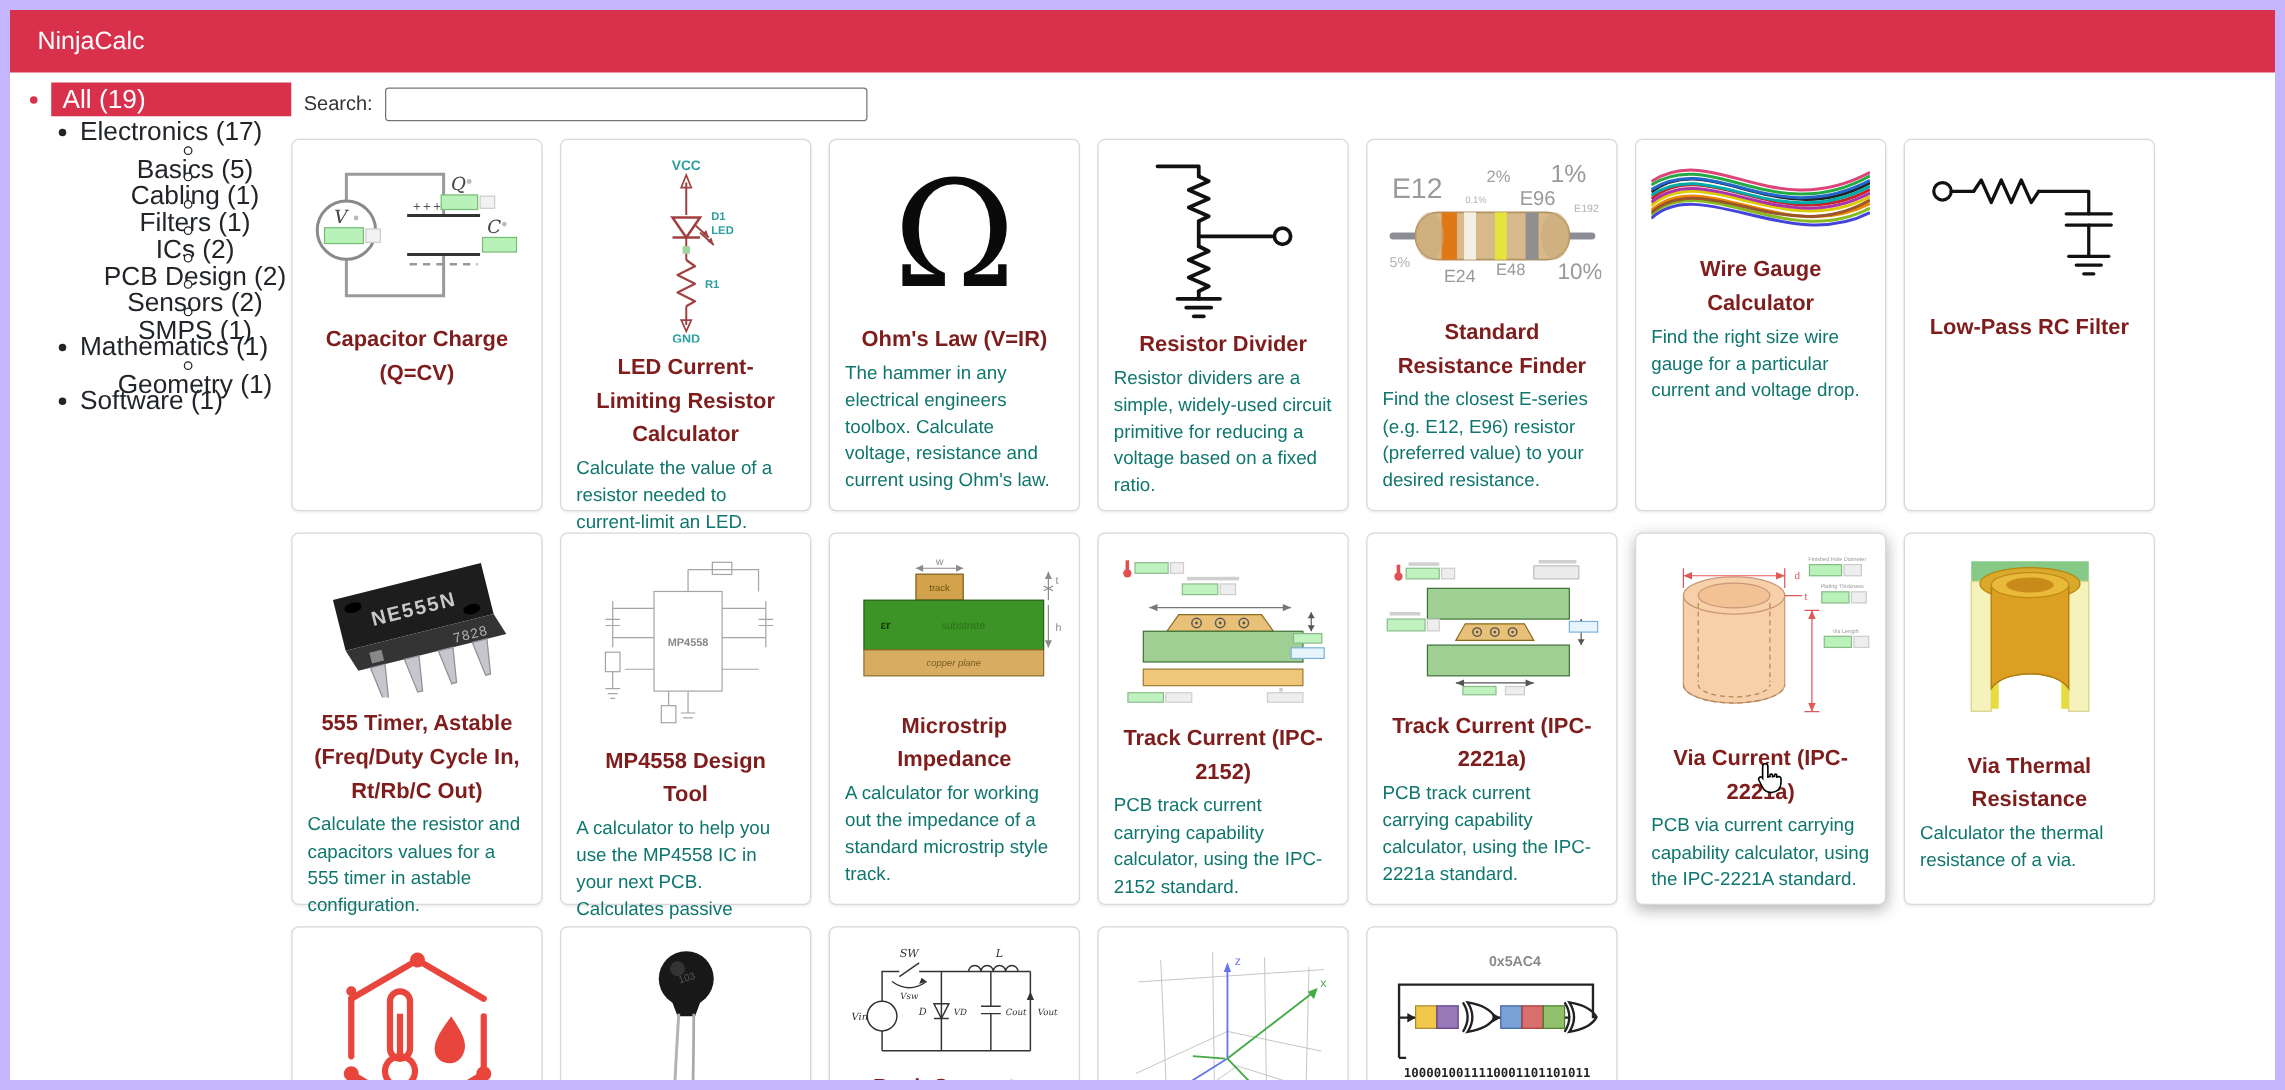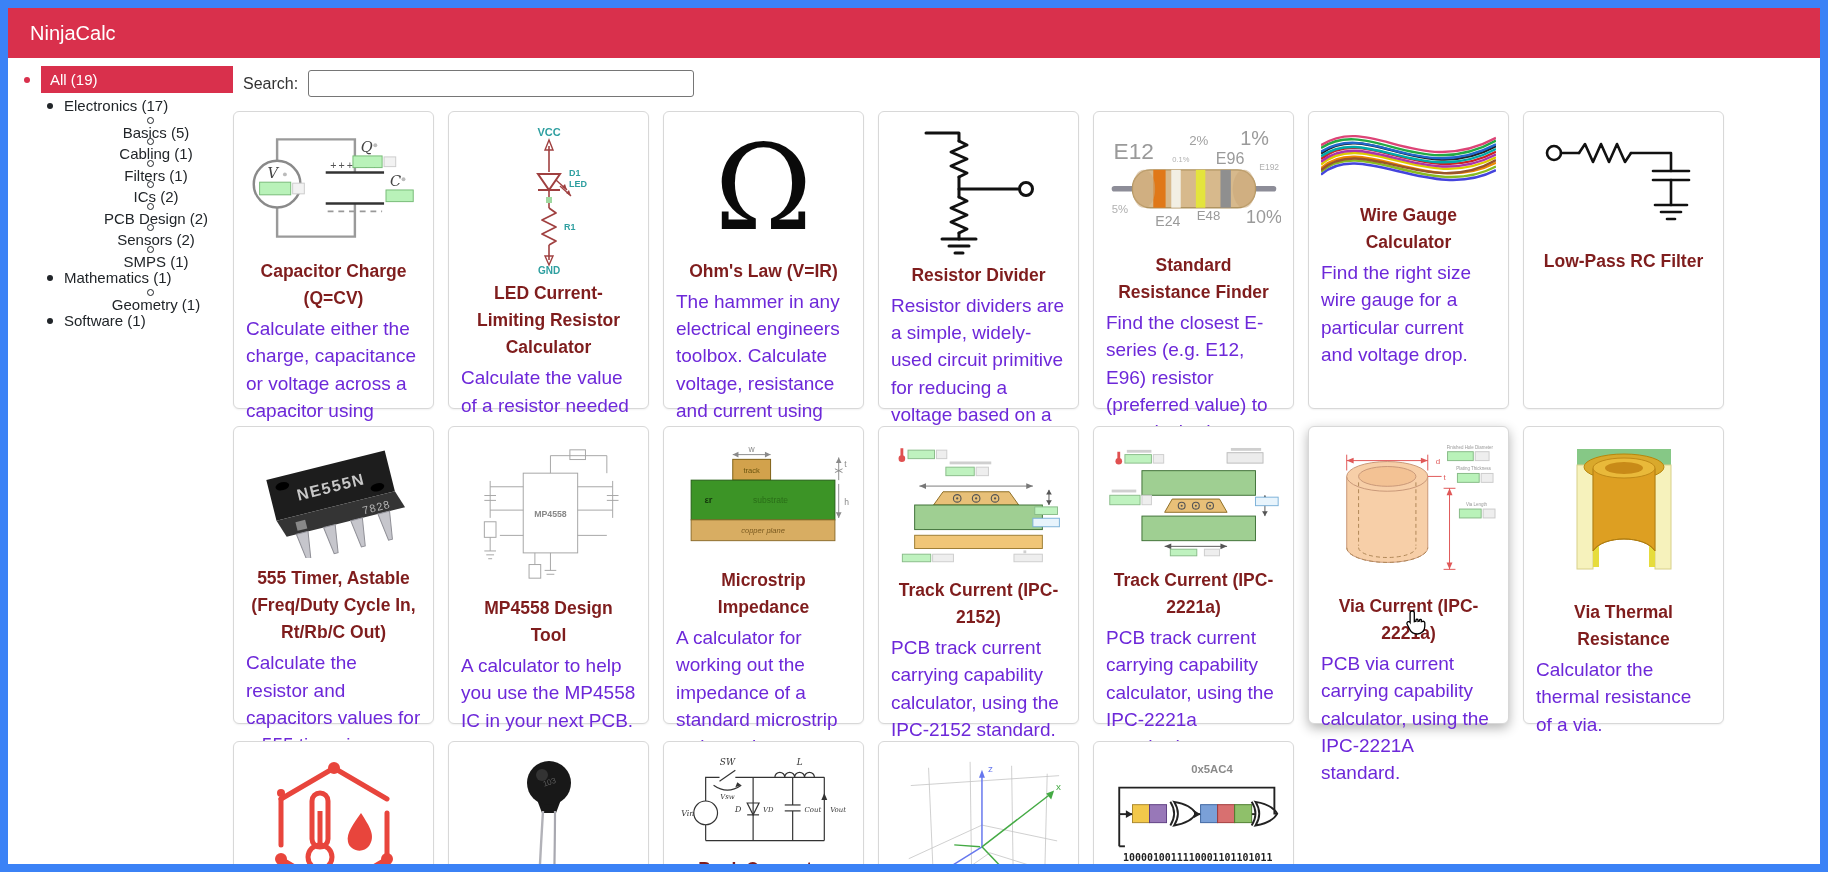--- a/index.html
+++ b/index.html
@@ -1,21 +1,21 @@
 <!DOCTYPE html>
 <html><head>
 <meta charset="utf-8">
 <style>
   html,body{margin:0;padding:0;background:#fff;}
-  .screen{position:relative;width:1828px;height:872px;box-sizing:border-box;border:8px solid #3b82f6;
+  .screen{position:relative;width:1828px;height:872px;box-sizing:border-box;border:8px solid #c4b5fd;
           background:#fff;overflow:hidden;font-family:"Liberation Sans",sans-serif;color:#212529;}
   .header{height:50px;background:#d9304c;display:flex;align-items:center;padding-left:22px;}
   .header .brand{color:#fff;font-size:20px;}
   
-  .sidebar{position:absolute;left:10px;top:58px;width:215px;font-size:15px;}
+  .sidebar{position:absolute;left:10px;top:58px;width:215px;font-size:21px;}
   .side-item{display:flex;align-items:center;height:21.5px;}
   .side-item .bullet{width:6px;height:6px;border-radius:50%;background:#212529;flex:0 0 6px;margin-right:11px;}
   .side-item.lvl1{height:27px;margin-bottom:2px;}
   .side-item.lvl1 .bullet{background:#d9304c;margin-left:6px;}
   .side-item.lvl1 .lbl{background:#d9304c;color:#fff;flex:1;height:27px;line-height:27px;padding-left:9px;}
   .side-item.lvl2{padding-left:29px;}
   .side-item.lvl3{padding-left:61px;flex-direction:column;}
   .side-item.lvl3 .bullet{background:#fff;border:1.5px solid #212529;width:5px;height:5px;flex-basis:5px;}
   .side-item .lbl{cursor:default;}
   
@@ -23,21 +23,21 @@
   .search-row label{font-size:16px;color:#333;margin-right:10px;}
   .search-row input{width:372px;height:25px;border:1px solid #767676;border-radius:3px;font-size:14px;padding:0 6px;outline:none;}
   
   .cards{position:absolute;left:225px;top:103px;display:grid;grid-template-columns:repeat(7,201px);
          column-gap:14px;row-gap:17px;grid-auto-rows:298px;}
   .card{box-sizing:border-box;background:#fff;border:1px solid #d8d8d8;border-radius:6px;
         padding:12px 12px 10px;box-shadow:0 1px 2px rgba(0,0,0,.06);display:flex;flex-direction:column;align-items:center;}
   .card.hover{box-shadow:0 4px 12px rgba(0,0,0,.30);}
   .card-img{width:100%;display:flex;align-items:center;justify-content:center;flex:0 0 auto;margin-bottom:6px;}
   .card-title{font-weight:700;font-size:17.5px;line-height:1.55;text-align:center;padding:0 4px;color:#7f1d1d;}
-  .card-desc{width:100%;font-size:19px;line-height:1.43;color:#6d28d9;margin-top:3px;text-align:left;}
+  .card-desc{width:100%;font-size:15px;line-height:1.43;color:#0f766e;margin-top:3px;text-align:left;}
   .serifit{font-family:"DejaVu Serif",serif;font-style:italic;}
   .mono{font-family:"DejaVu Sans Mono",monospace;}
   .omega{font-family:"DejaVu Serif",serif;font-size:118px;line-height:1;color:#0a0a0a;}
   
   .cursor{position:absolute;left:1396px;top:601px;z-index:50;pointer-events:none;}
 </style>
 </head>
 <body>
 
 <div class="screen">
@@ -120,21 +120,20 @@
           <text class="serifit" x="118" y="25" font-size="15" fill="#444">Q</text>
           <circle cx="133" cy="18" r="2" fill="#bbb"></circle>
           <rect x="110" y="29" width="30" height="12" fill="#b9f2b9" stroke="#77bb77"></rect>
           <rect x="142" y="30" width="12" height="10" fill="#f2f2f2" stroke="#ccc"></rect>
           <text class="serifit" x="148" y="60" font-size="15" fill="#444">C</text>
           <circle cx="162" cy="53" r="2" fill="#bbb"></circle>
           <rect x="144" y="64" width="28" height="12" fill="#b9f2b9" stroke="#77bb77"></rect>
         </svg>
       </div>
       <div class="card-title">Capacitor Charge (Q=CV)</div>
-      <div class="card-desc">Calculate either the charge, capacitance or voltage across a capacitor using Q=CV.</div>
     </div>
 
     <div class="card">
       <div class="card-img" style="height:150px">
         <svg width="150" height="150" viewBox="0 0 150 150">
           <text x="75" y="12" font-size="11" font-weight="bold" fill="#2e9fa0" text-anchor="middle">VCC</text>
           <line x1="75" y1="48" x2="75" y2="22" stroke="#a04040" stroke-width="1.6"></line>
           <polygon points="75,16 71,26 79,26" fill="none" stroke="#a04040" stroke-width="1.4"></polygon>
           <polygon points="64,50 86,50 75,66" fill="none" stroke="#a04040" stroke-width="2"></polygon>
           <line x1="64" y1="66" x2="86" y2="66" stroke="#a04040" stroke-width="2"></line>

